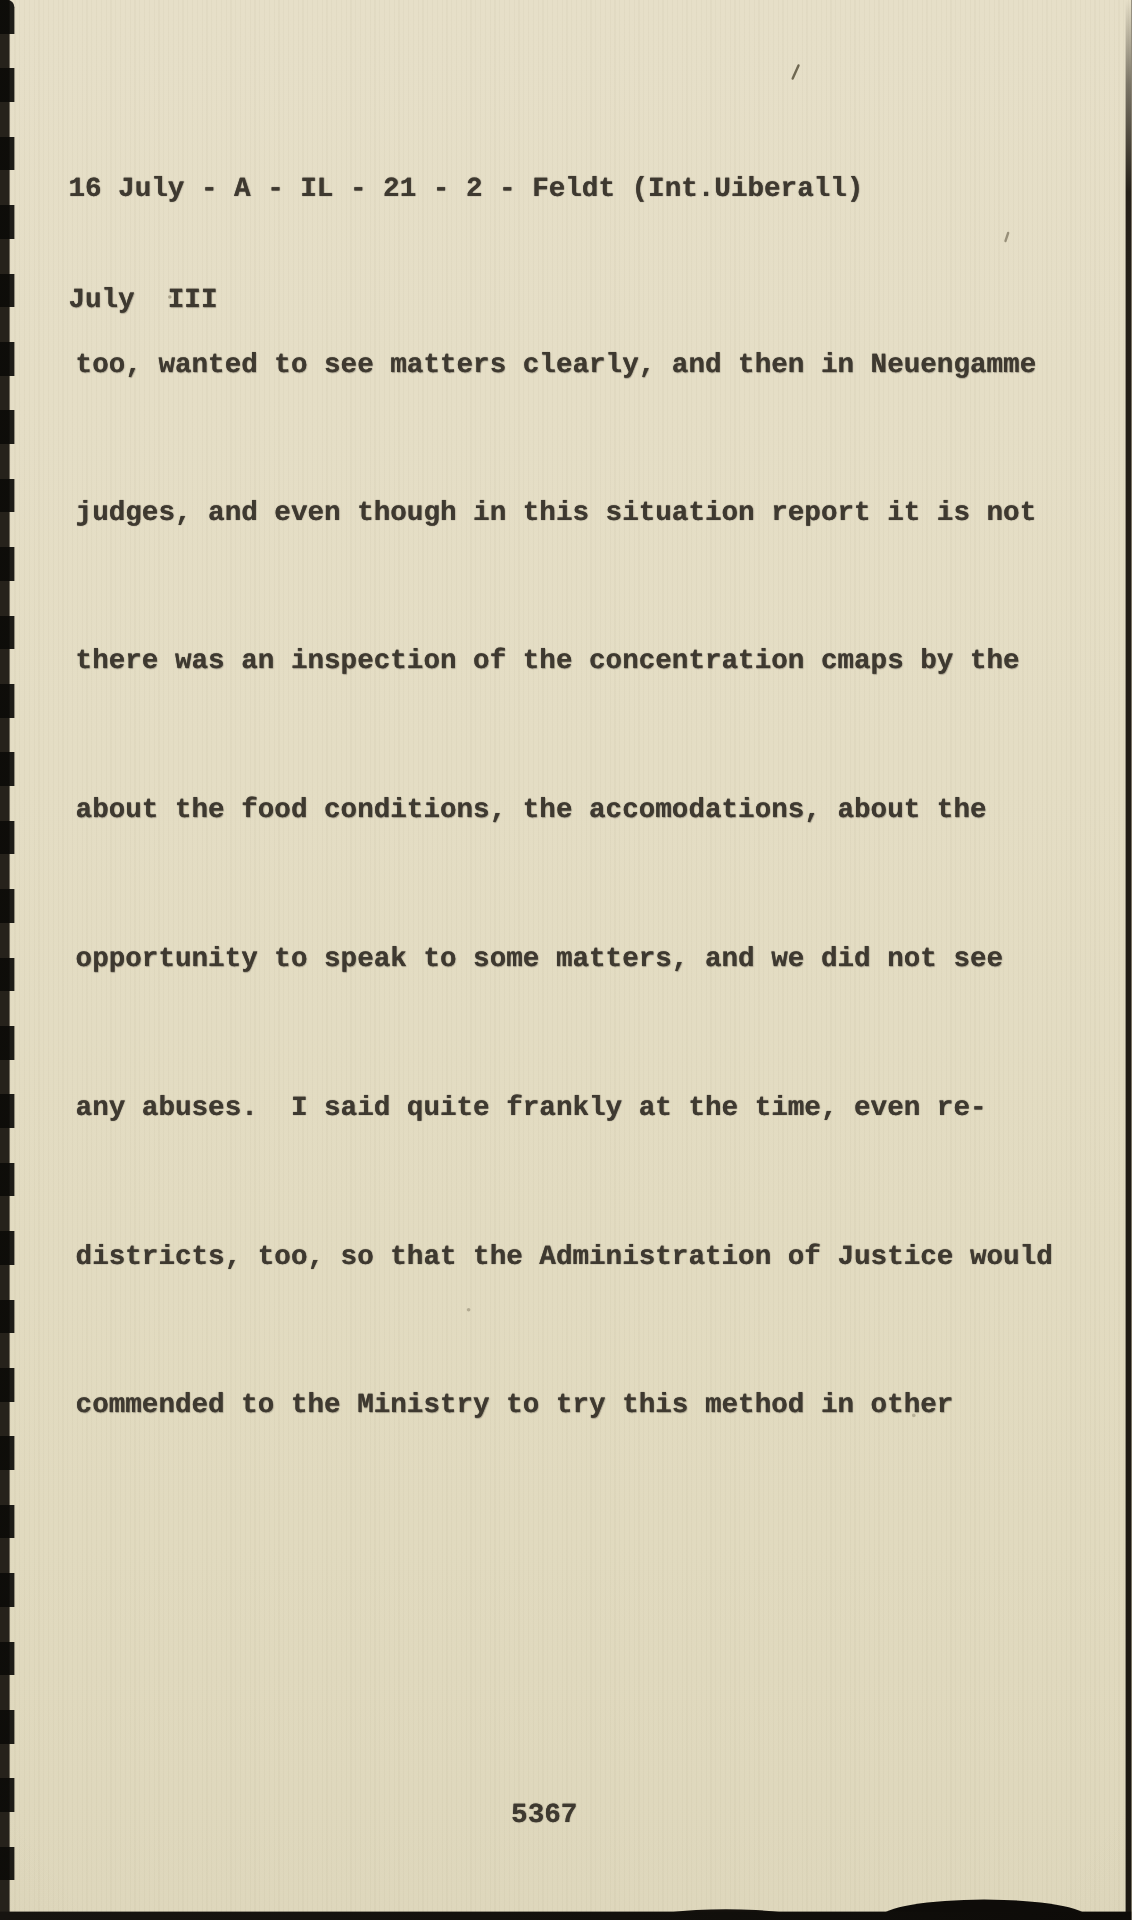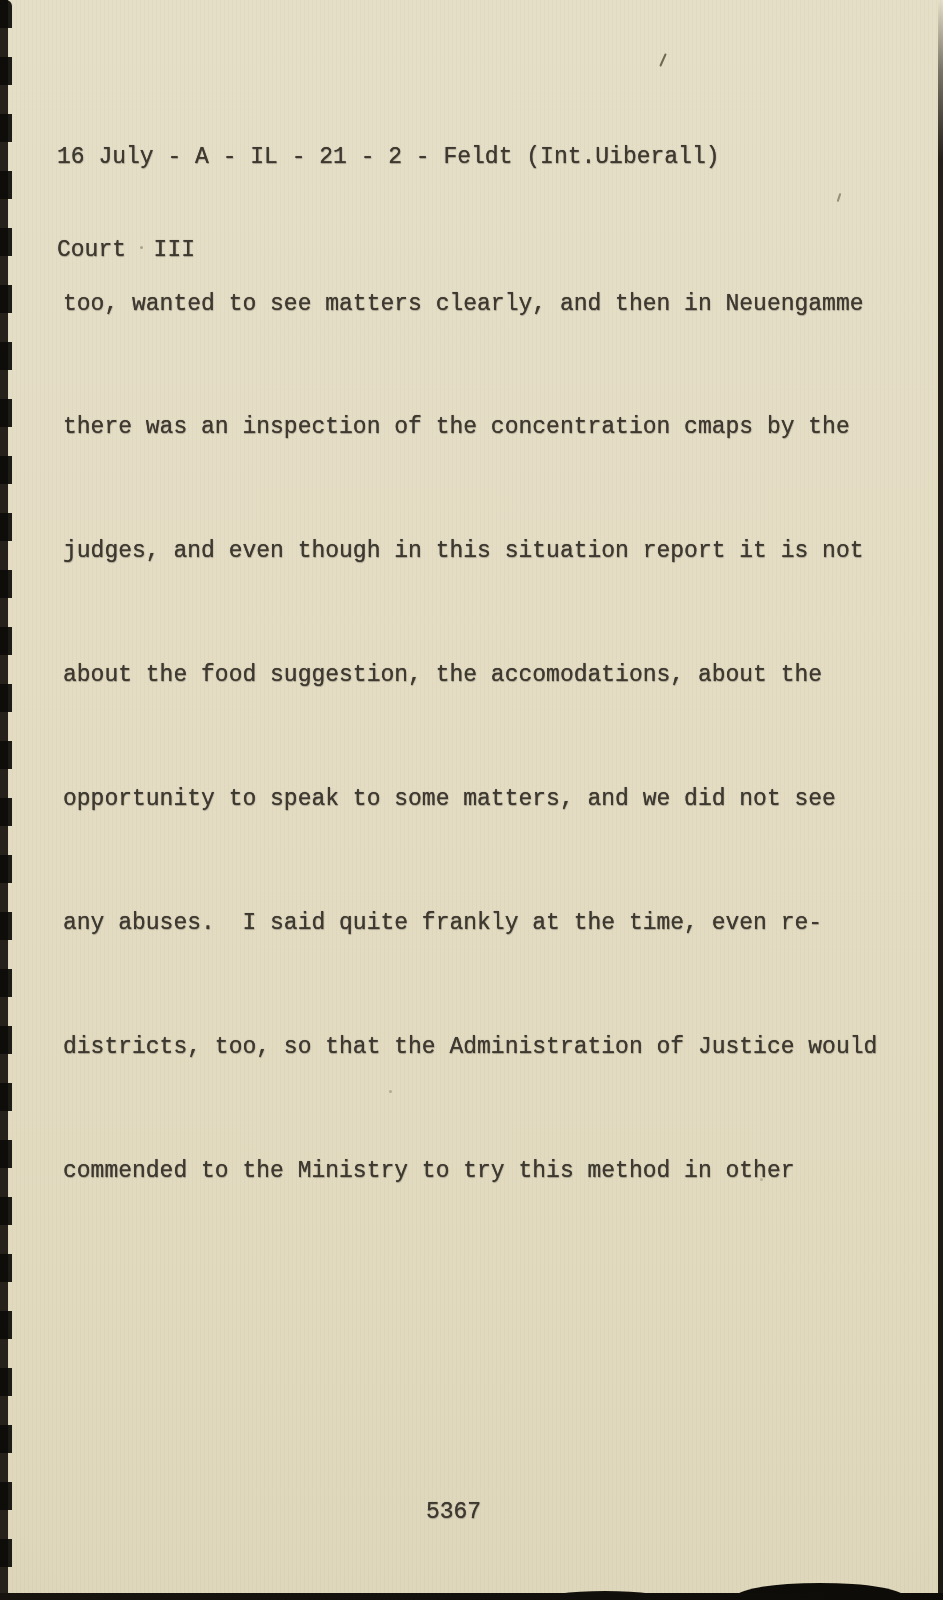--- a/index.html
+++ b/index.html
@@ -10,20 +10,21 @@
   .page {
     position: relative;
     width: 943px;
     height: 1600px;
     overflow: hidden;
     background:
       repeating-linear-gradient(90deg, rgba(124,112,80,0.045) 0 1px, rgba(0,0,0,0) 1px 4px),
       linear-gradient(180deg, #e6dfc8 0%, #e4ddc4 40%, #e1dabf 80%, #ded7bc 100%);
     font-family: "Liberation Mono", "DejaVu Sans Mono", monospace;
     color: #3e3930;
+    font-weight: bold;
   }
   .vignette {
     position: absolute; inset: 0;
     background: radial-gradient(ellipse 120% 110% at 50% 45%, rgba(0,0,0,0) 60%, rgba(90,80,55,0.10) 100%);
     pointer-events: none;
   }
   
   .edge-left-base {
     position: absolute; left: 0; top: 0; width: 8px; height: 1600px;
     background: #26221b;
@@ -88,28 +89,28 @@
   .mark-dot-3 { left: 760px; top: 1178px; width: 3px; height: 3px; border-radius: 50%; opacity: 0.45; }
 </style>
 </head>
 <body>
 
 <div class="page">
   <div class="vignette"></div>
 
   <div class="typed header-block">
     <div class="line">16 July - A - IL - 21 - 2 - Feldt (Int.Uiberall)</div>
-    <div class="line">Court  III</div>
+    <div class="line">July  III</div>
   </div>
 
   <div class="typed body-block">
     <div class="line">too, wanted to see matters clearly, and then in Neuengamme</div>
+    <div class="line">judges, and even though in this situation report it is not</div>
     <div class="line">there was an inspection of the concentration cmaps by the</div>
-    <div class="line">judges, and even though in this situation report it is not</div>
-    <div class="line">about the food suggestion, the accomodations, about the</div>
+    <div class="line">about the food conditions, the accomodations, about the</div>
     <div class="line">opportunity to speak to some matters, and we did not see</div>
     <div class="line">any abuses.  I said quite frankly at the time, even re-</div>
     <div class="line">districts, too, so that the Administration of Justice would</div>
     <div class="line">commended to the Ministry to try this method in other</div>
     
     
     
     
     
     

